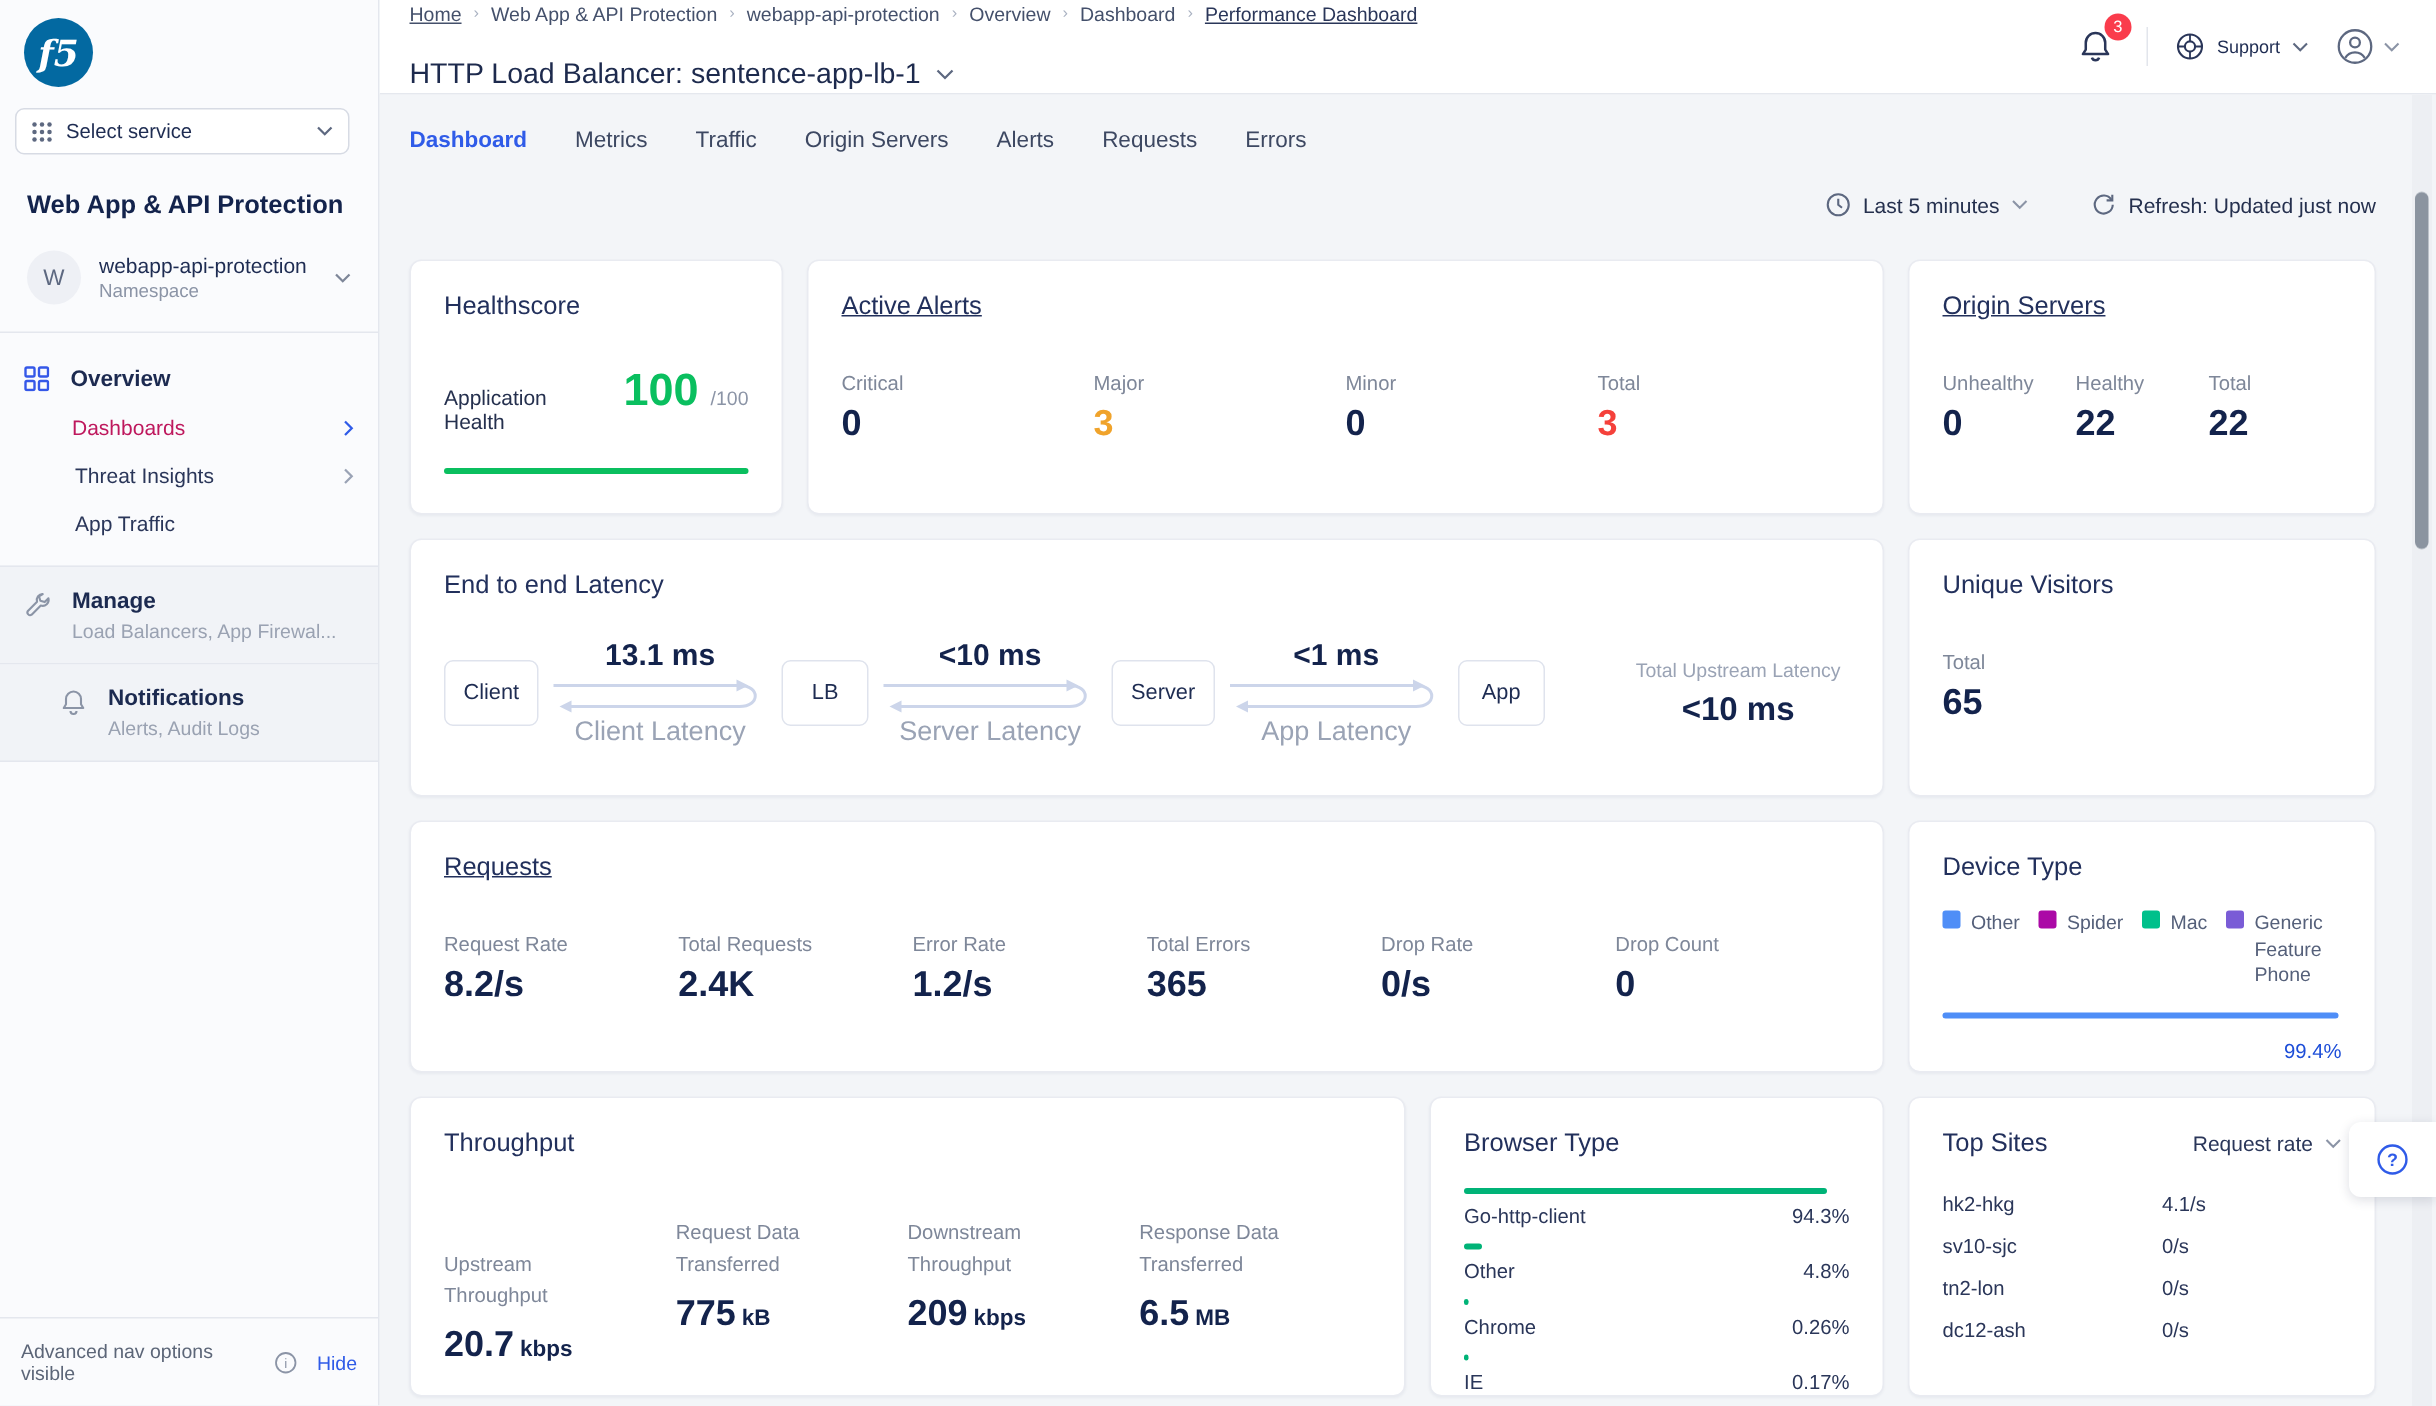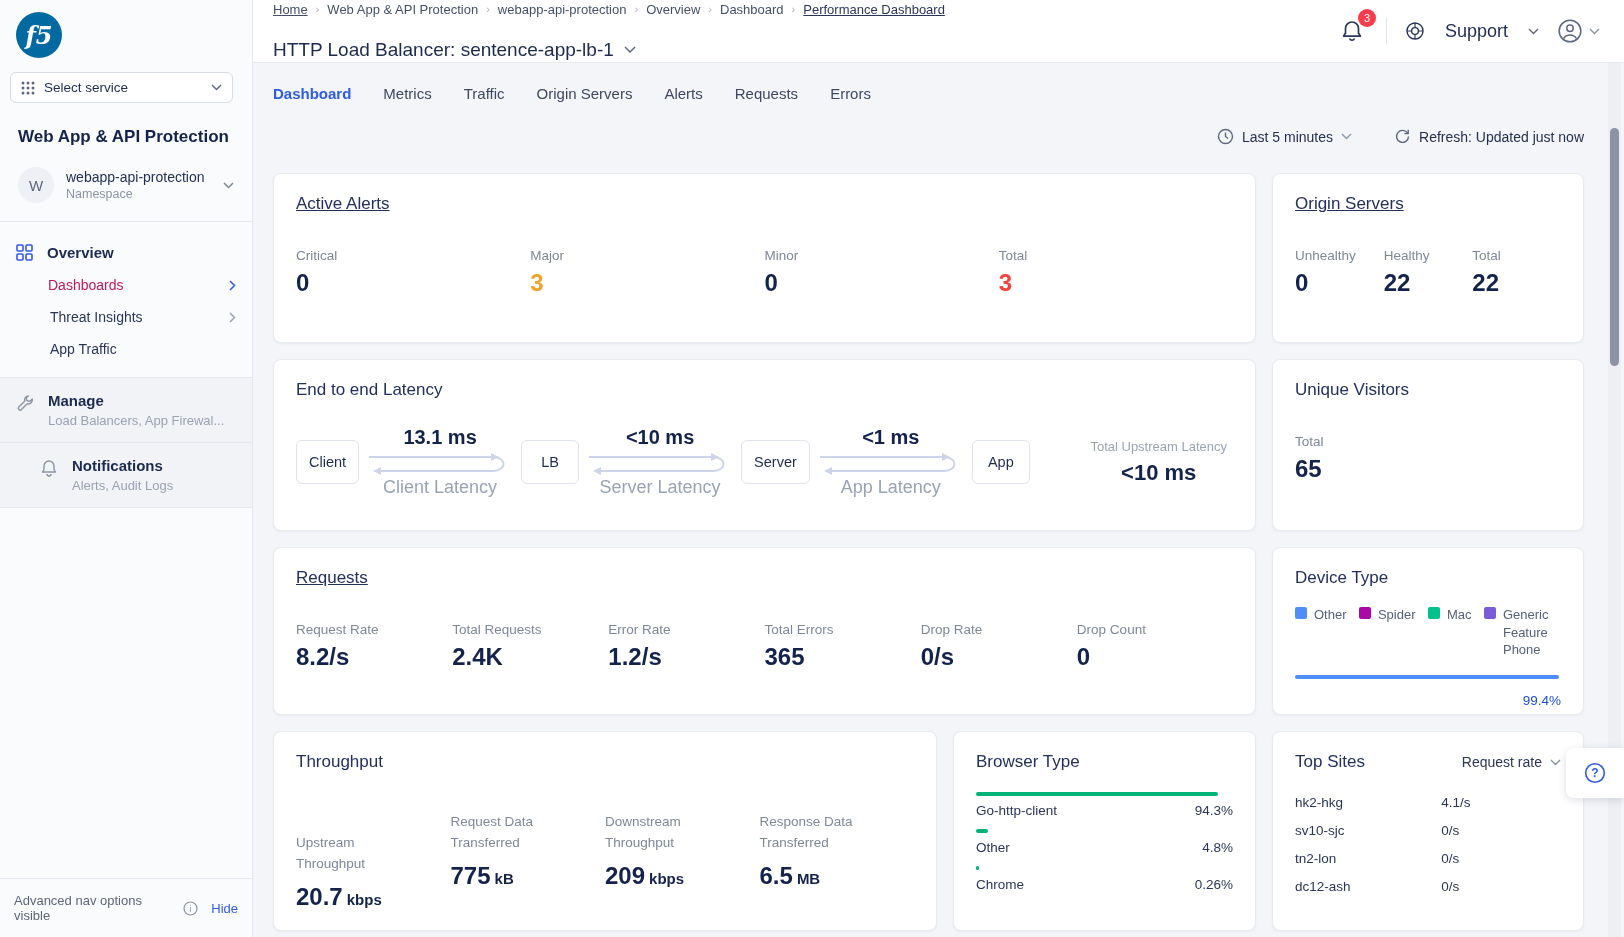--- a/index.html
+++ b/index.html
@@ -73,21 +73,21 @@
   .breadcrumb .sep { color:#aab2c2; font-size:11px; }
   .page-title { font-size:19px; color:#1d2a4d; margin-top:22px; display:flex; align-items:center; gap:10px; }
   .top-actions { display:flex; align-items:center; gap:18px; }
   .bell-wrap { position:relative; cursor:pointer; padding:4px; }
   .badge {
     position:absolute; top:-6px; right:-8px; background:#fa3c4c; color:#fff;
     font-size:11px; min-width:18px; height:18px; border-radius:9px;
     display:flex; align-items:center; justify-content:center; padding:0 4px;
   }
   .vdiv { width:1px; height:26px; background:#e2e5ec; }
-  .support { display:flex; align-items:center; gap:20px; font-size:18px; color:#1e2c52; cursor:pointer; }
+  .support { display:flex; align-items:center; gap:8px; font-size:12px; color:#1e2c52; cursor:pointer; }
   .account { display:flex; align-items:center; gap:6px; cursor:pointer; }
 
   .content { flex:1; padding:22px 40px 0 20px; position:relative; overflow:hidden; }
   .tabs { display:flex; gap:32px; font-size:15px; }
   .tab { color:#3d4862; cursor:pointer; padding-bottom:4px; }
   .tab.active { color:#2f5be8; font-weight:bold; }
   .toolbar { display:flex; justify-content:flex-end; align-items:center; gap:42px; margin-top:22px; font-size:14px; color:#25304e; }
   .tool-item { display:flex; align-items:center; gap:8px; cursor:pointer; }
 
   
@@ -385,20 +385,29 @@
             <path d="M14.2 1.8 V5.6 H10.4" fill="none" stroke="#5d6880" stroke-width="1.4"></path>
           </svg>
         </span>
         <span>Refresh: Updated just now</span>
       </div>
     </div>
 
     <div class="grid">
 
       <div class="row">
+        <div class="card c-health">
+          <div class="card-title">Healthscore</div>
+          <div class="health-line">
+            <span class="health-metric">Application Health</span>
+            <span class="health-value" style="color: rgb(10, 191, 95);">100</span>
+            <span class="health-max">/100</span>
+          </div>
+          <div class="health-bar" style="background: rgb(10, 191, 95);"></div>
+        </div>
 
         <div class="card c-alerts">
           <div class="card-title link">Active Alerts</div>
           <div class="stat-cols">
             <div class="col">
               <div class="stat-label">Critical</div>
               <div class="stat-value" style="color: rgb(19, 35, 76);">0</div>
             </div>
             <div class="col">
               <div class="stat-label">Major</div>
@@ -588,20 +597,27 @@
                   <span>4.8%</span>
                 </div>
             </div>
             <div class="bt-row">
               <div class="bt-bar" style="width: 0.26%; background: rgb(0, 179, 119);"></div>
               <div class="bt-line">
                   <span>Chrome</span>
                   <span>0.26%</span>
                 </div>
             </div>
+            <div class="bt-row">
+              <div class="bt-bar" style="width: 0.17%; background: rgb(0, 179, 119);"></div>
+              <div class="bt-line">
+                  <span>IE</span>
+                  <span>0.17%</span>
+                </div>
+            </div>
           </div>
         </div>
 
         <div class="card c-sites">
           <div class="ts-head">
             <div class="card-title">Top Sites</div>
             <div class="ts-sort">
               <span>Request rate</span>
               <span>
                 <svg width="11" height="7" viewBox="0 0 11 7">

